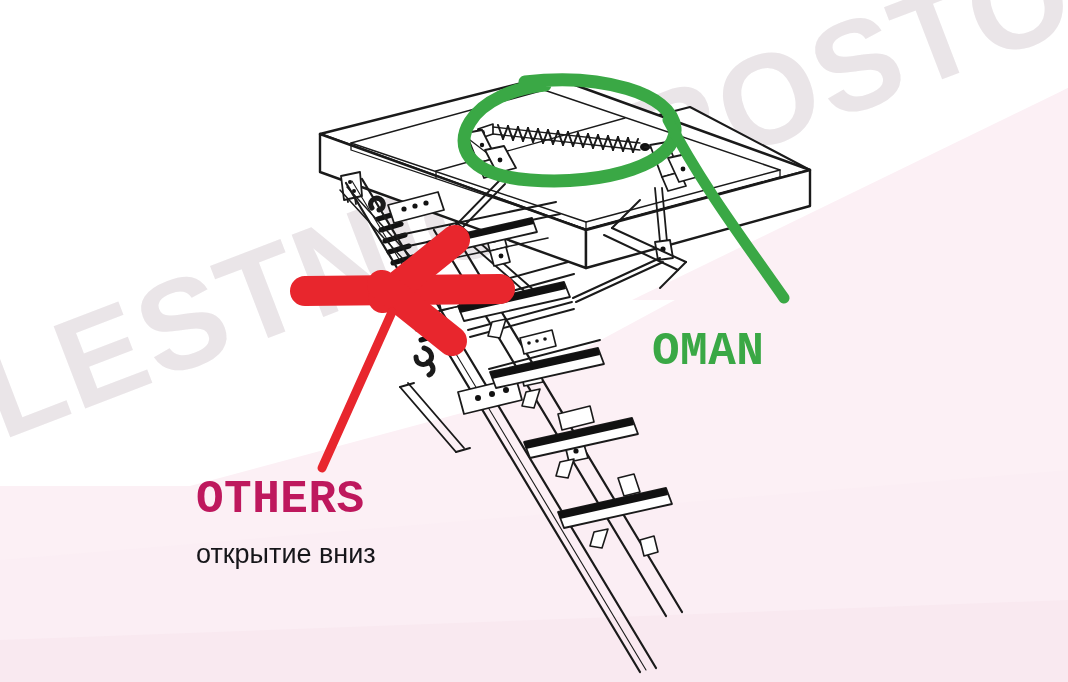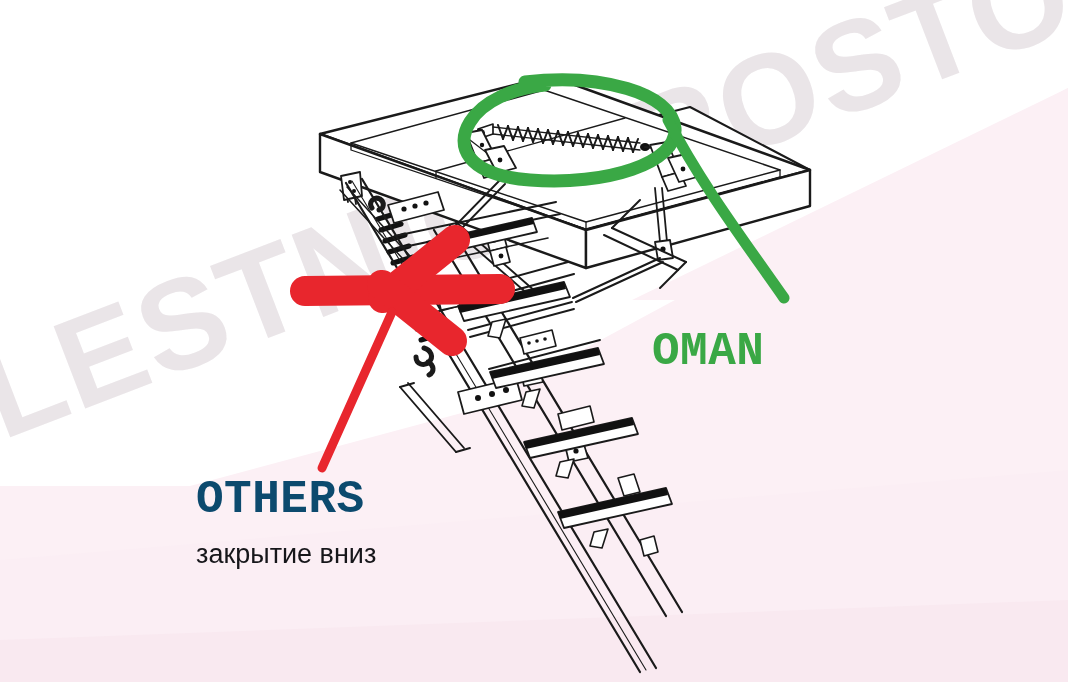--- a/index.html
+++ b/index.html
@@ -52,21 +52,21 @@
   #callout-oman{left:652px;top:326px;width:360px;}
 
   .callout-title{
     font-family:Liberation Mono, monospace;
     font-weight:bold;
     font-size:46px;
     line-height:52px;
     letter-spacing:.5px;
     margin:0 0 6px 0;
   }
-  #others-title{color:#0c4a6e;}
+  #others-title{color:#be185d;}
   #oman-title{color:#3aa845;}
 
   .callout-sub{
     font-family:"Liberation Sans","DejaVu Sans",sans-serif;
     font-size:27px;
     line-height:44px;
     color:#16161a;
     margin:0;
     white-space:nowrap;
   }
@@ -325,20 +325,20 @@
 
         <path d="M382,285 L452,341" fill="none" stroke="#e8262d" stroke-width="30" stroke-linecap="round"></path>
 
         <path d="M392,312 L322,468" fill="none" stroke="#e8262d" stroke-width="9" stroke-linecap="round"></path>
       </g>
     </svg>
   </div>
 
   <div class="callout" id="callout-others">
     <div class="callout-title" id="others-title">OTHERS</div>
-    <div class="callout-sub">закрытие вниз</div>
+    <div class="callout-sub">открытие вниз</div>
   </div>
 
   <div class="callout" id="callout-oman">
     <div class="callout-title" id="oman-title">OMAN</div>
   </div>
 
 </div>
 
 </body></html>

